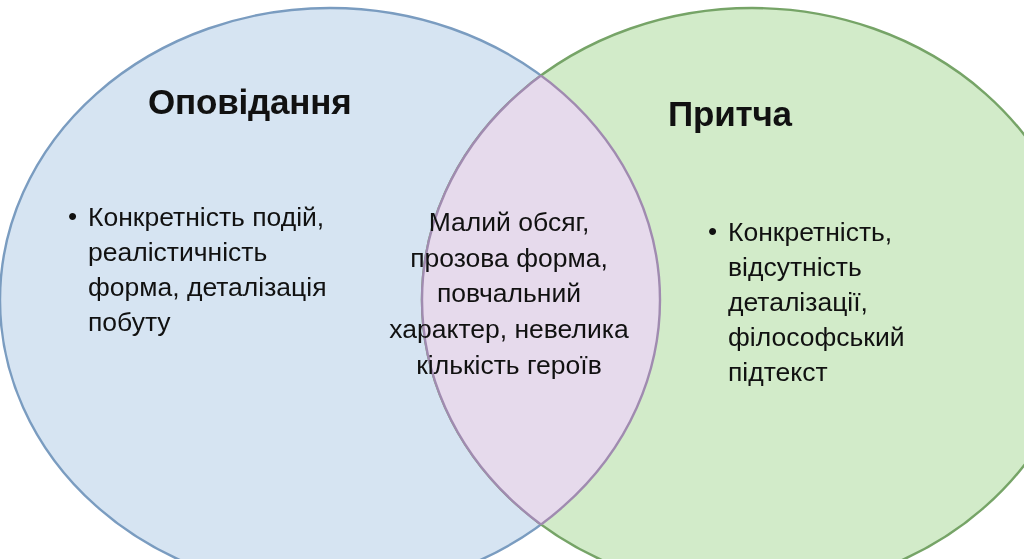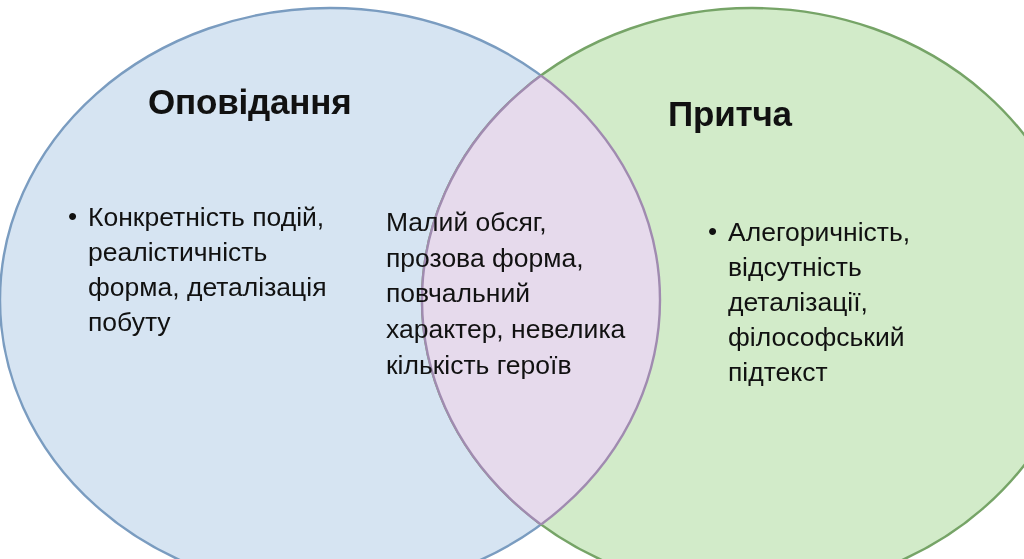--- a/index.html
+++ b/index.html
@@ -81,21 +81,21 @@
   }
   .bullet-text {
     flex: 1 1 auto;
     white-space: pre-line;
   }
   #body-center {
     position: absolute;
     left: 386px;
     top: 205px;
     width: 246px;
-    text-align: left;
+    text-align: center;
     color: #111111;
     font-size: 26.5px;
     line-height: 1.345;
     white-space: pre-line;
   }
 </style>
 </head>
 <body>
 
 <div id="venn-stage">
@@ -131,17 +131,17 @@
       <span class="bullet-text">Конкретність подій, реалістичність форма, деталізація побуту</span>
     </div>
 
 
     <div id="body-center">Малий обсяг, прозова форма, повчальний характер, невелика кількість героїв</div>
 
     <div class="circle-title" id="title-right">Притча</div>
 
     <div class="bullet-block" id="body-right">
       <span class="bullet-dot">•</span>
-      <span class="bullet-text">Алегоричність, відсутність деталізації, філософський підтекст</span>
+      <span class="bullet-text">Конкретність, відсутність деталізації, філософський підтекст</span>
     </div>
 
   </div>
 </div>
 
 </body></html>

